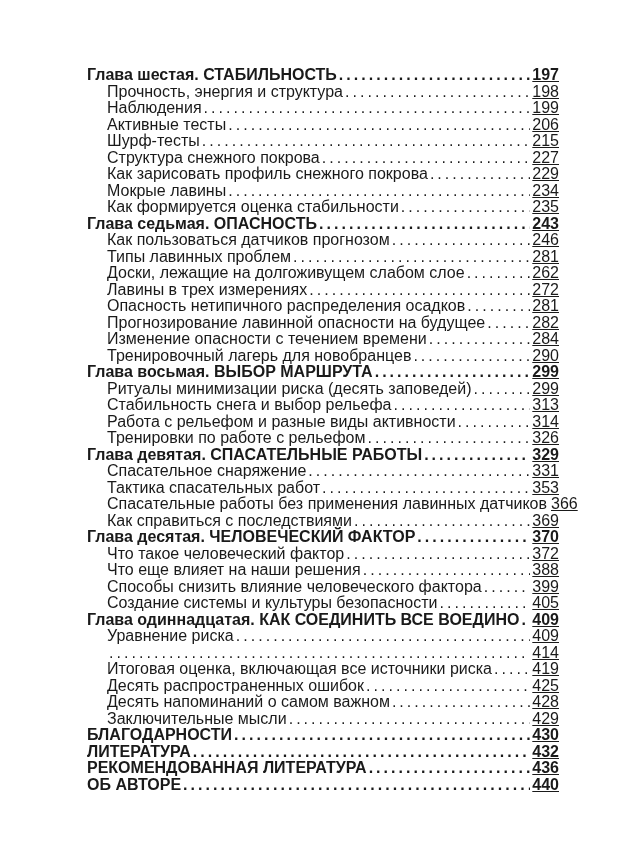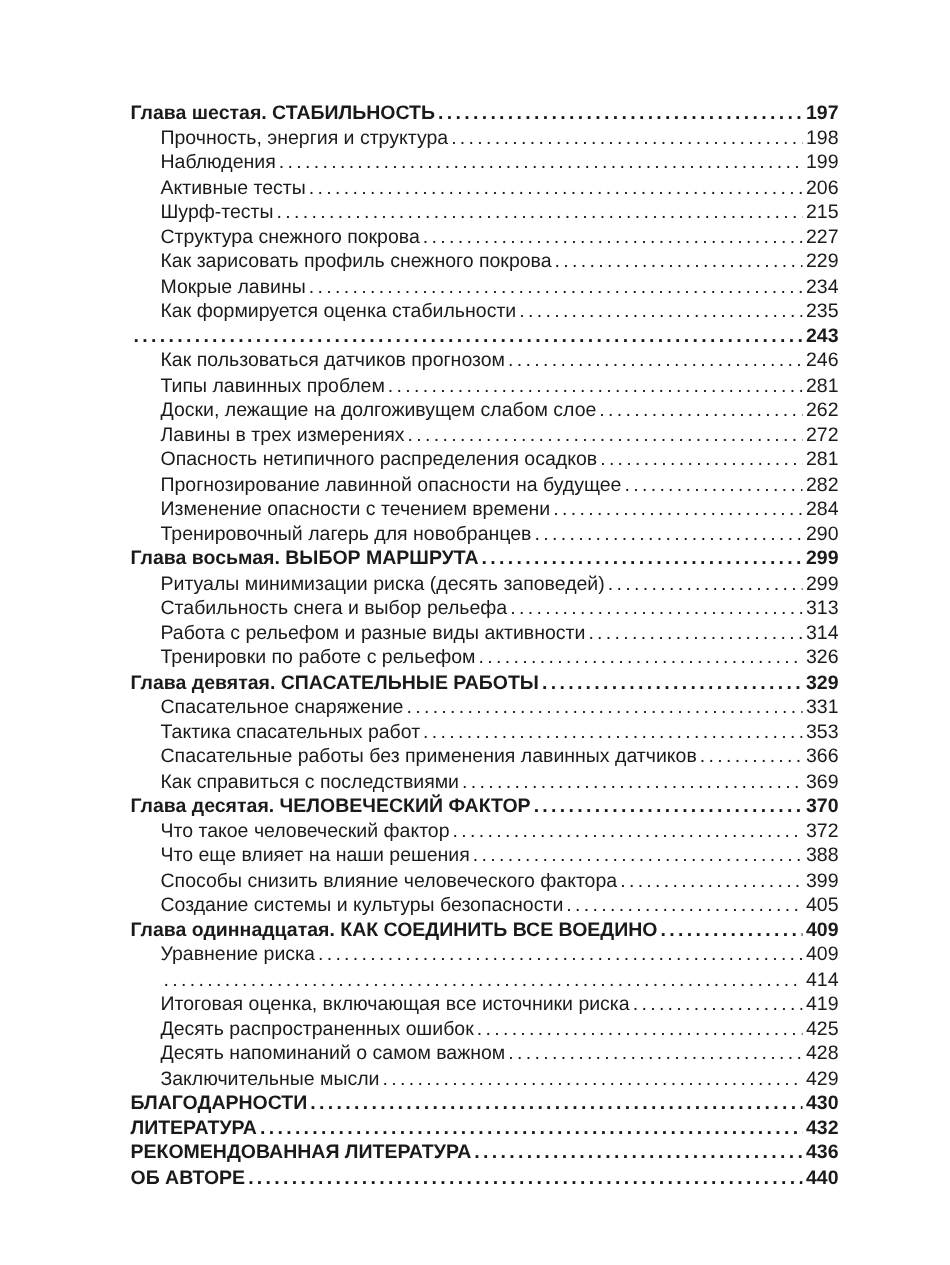--- a/index.html
+++ b/index.html
@@ -1,27 +1,27 @@
 <!DOCTYPE html>
 <html><head>
 <meta charset="utf-8">
 <style>
   html, body { margin: 0; padding: 0; background: #ffffff; }
   body { width: 633px; height: 843px; position: relative; overflow: hidden;
          font-family: "Liberation Sans", "DejaVu Sans", sans-serif; color: #1a1a1a; }
   .toc { position: absolute; left: 87px; top: 67px; width: 472px; }
   .row { display: flex; align-items: baseline; height: 16.5px; line-height: 16.5px;
-         font-size: 13px; white-space: nowrap; }
+         font-size: 16px; white-space: nowrap; }
   .row.sub { padding-left: 20px; }
   .row.chapter, .row.section { font-weight: bold; }
   .title { flex: 0 0 auto; }
   .leader { flex: 1 1 auto; overflow: hidden; margin: 0 2px; letter-spacing: 2.2px;
             color: #1a1a1a; }
   .leader::before { content: ". . . . . . . . . . . . . . . . . . . . . . . . . . . . . . . . . . . . . . . . . . . . . . . . . . . . . . . . . . . . . . . . . . . . . . . . . . . . . . . . . . . . . . . . . . . . . . . . . . . . . . ."; letter-spacing: 0; word-spacing: -1.4px; }
-  .page { flex: 0 0 auto; text-align: center; }
+  .page { flex: 0 0 auto; text-align: center; text-decoration: underline; }
   .row.chapter .page, .row.section .page { font-weight: bold; }
 </style>
 </head>
 <body>
 
 <div class="toc" id="toc">
     <div class="row chapter">
       <span class="title"><span>Глава шестая. </span><span>СТАБИЛЬНОСТЬ</span></span>
       <span class="leader"></span>
       <span class="page">197</span>
@@ -60,20 +60,21 @@
       <span class="title">Мокрые лавины</span>
       <span class="leader"></span>
       <span class="page">234</span>
     </div>
     <div class="row sub">
       <span class="title">Как формируется оценка стабильности</span>
       <span class="leader"></span>
       <span class="page">235</span>
     </div>
     <div class="row chapter">
+      <span class="title"><span>Глава седьмая. </span><span>ОПАСНОСТЬ</span></span>
       <span class="leader"></span>
       <span class="page">243</span>
     </div>
     <div class="row sub">
       <span class="title">Как пользоваться датчиков прогнозом</span>
       <span class="leader"></span>
       <span class="page">246</span>
     </div>
     <div class="row sub">
       <span class="title">Типы лавинных проблем</span>

